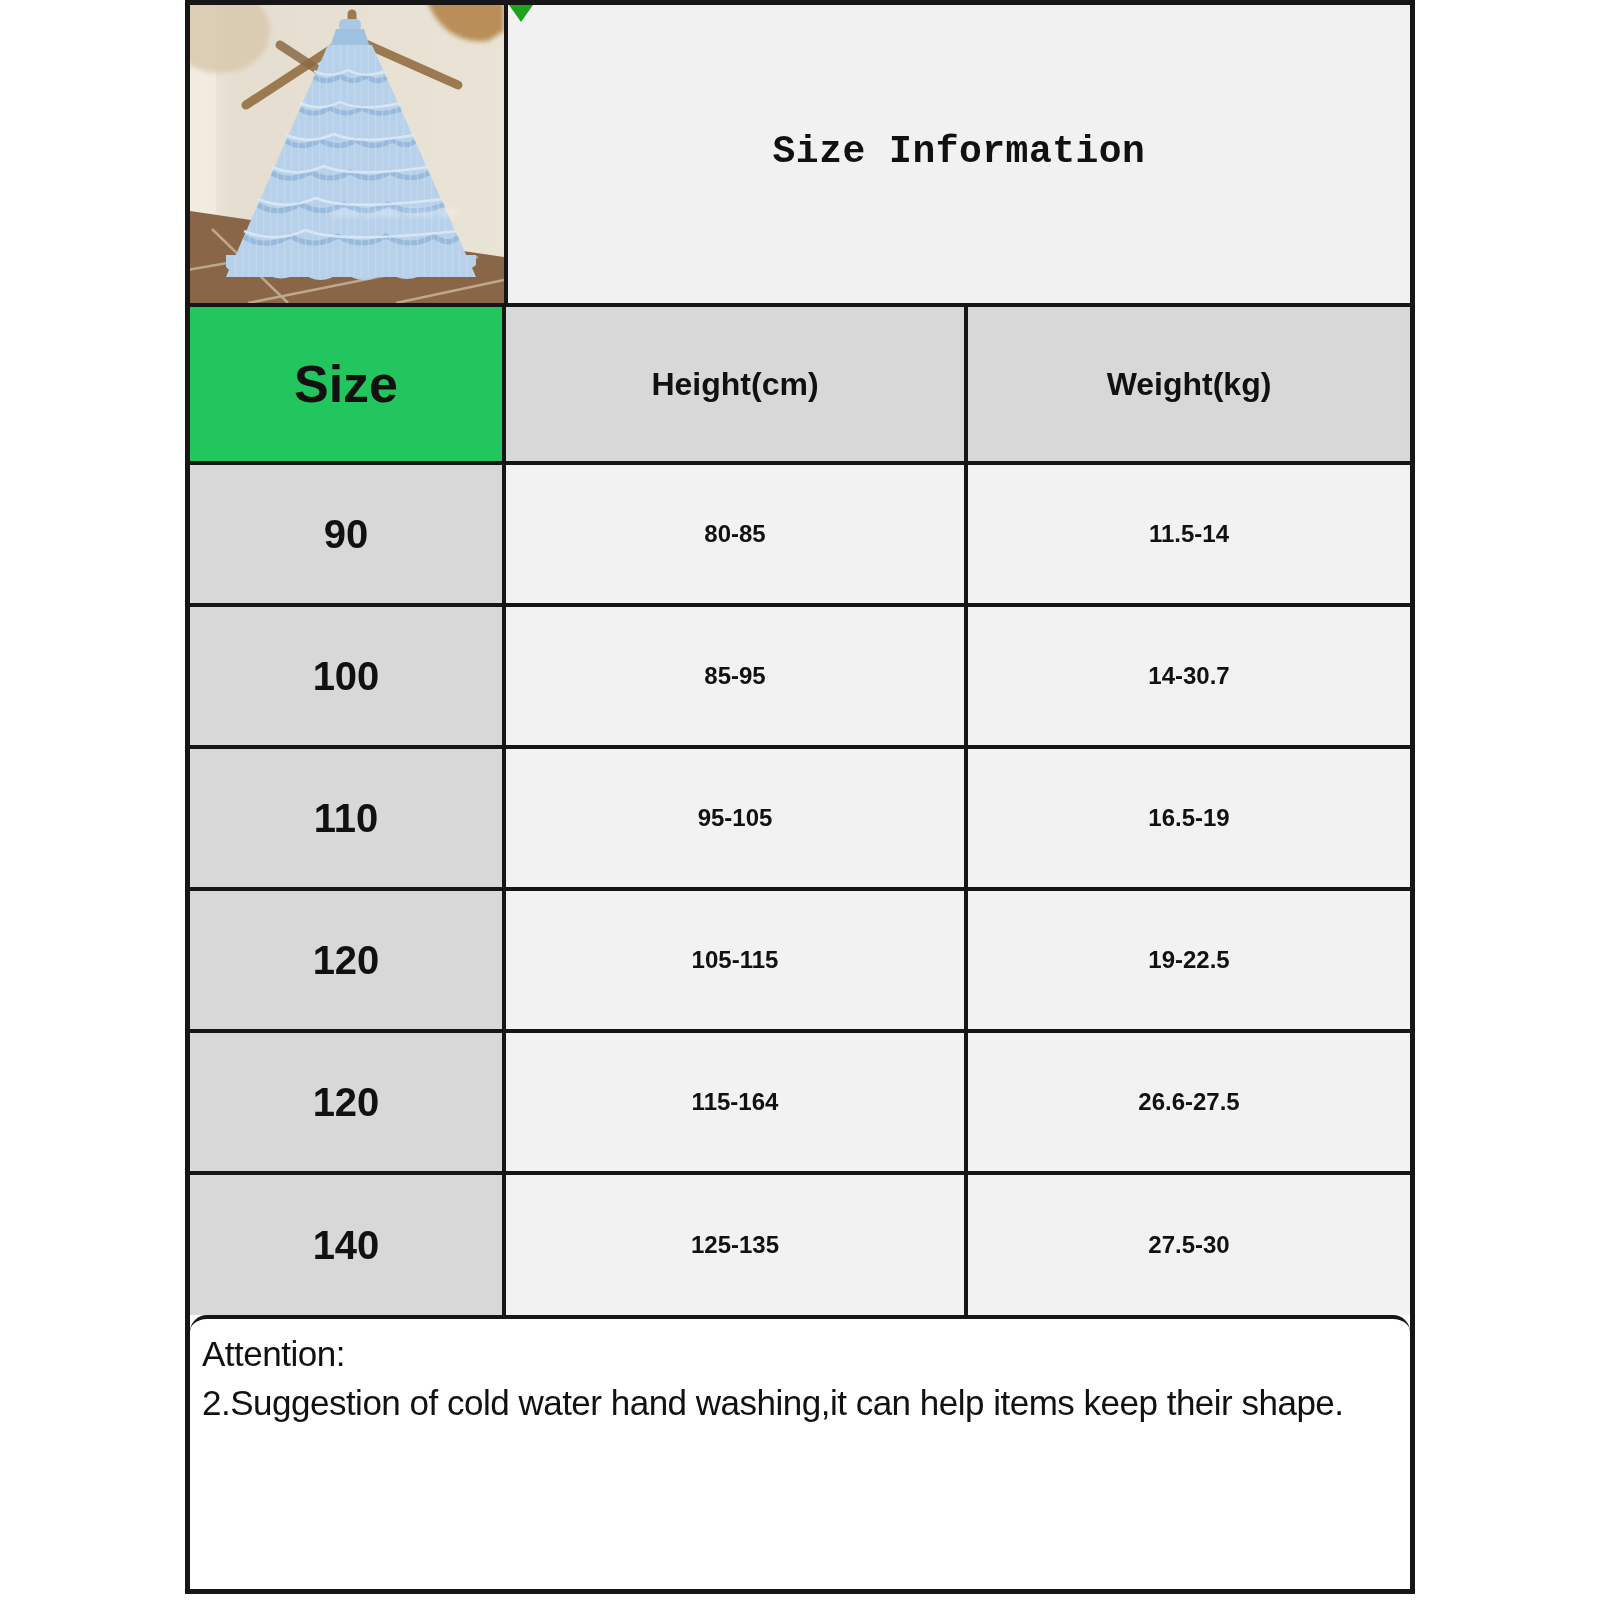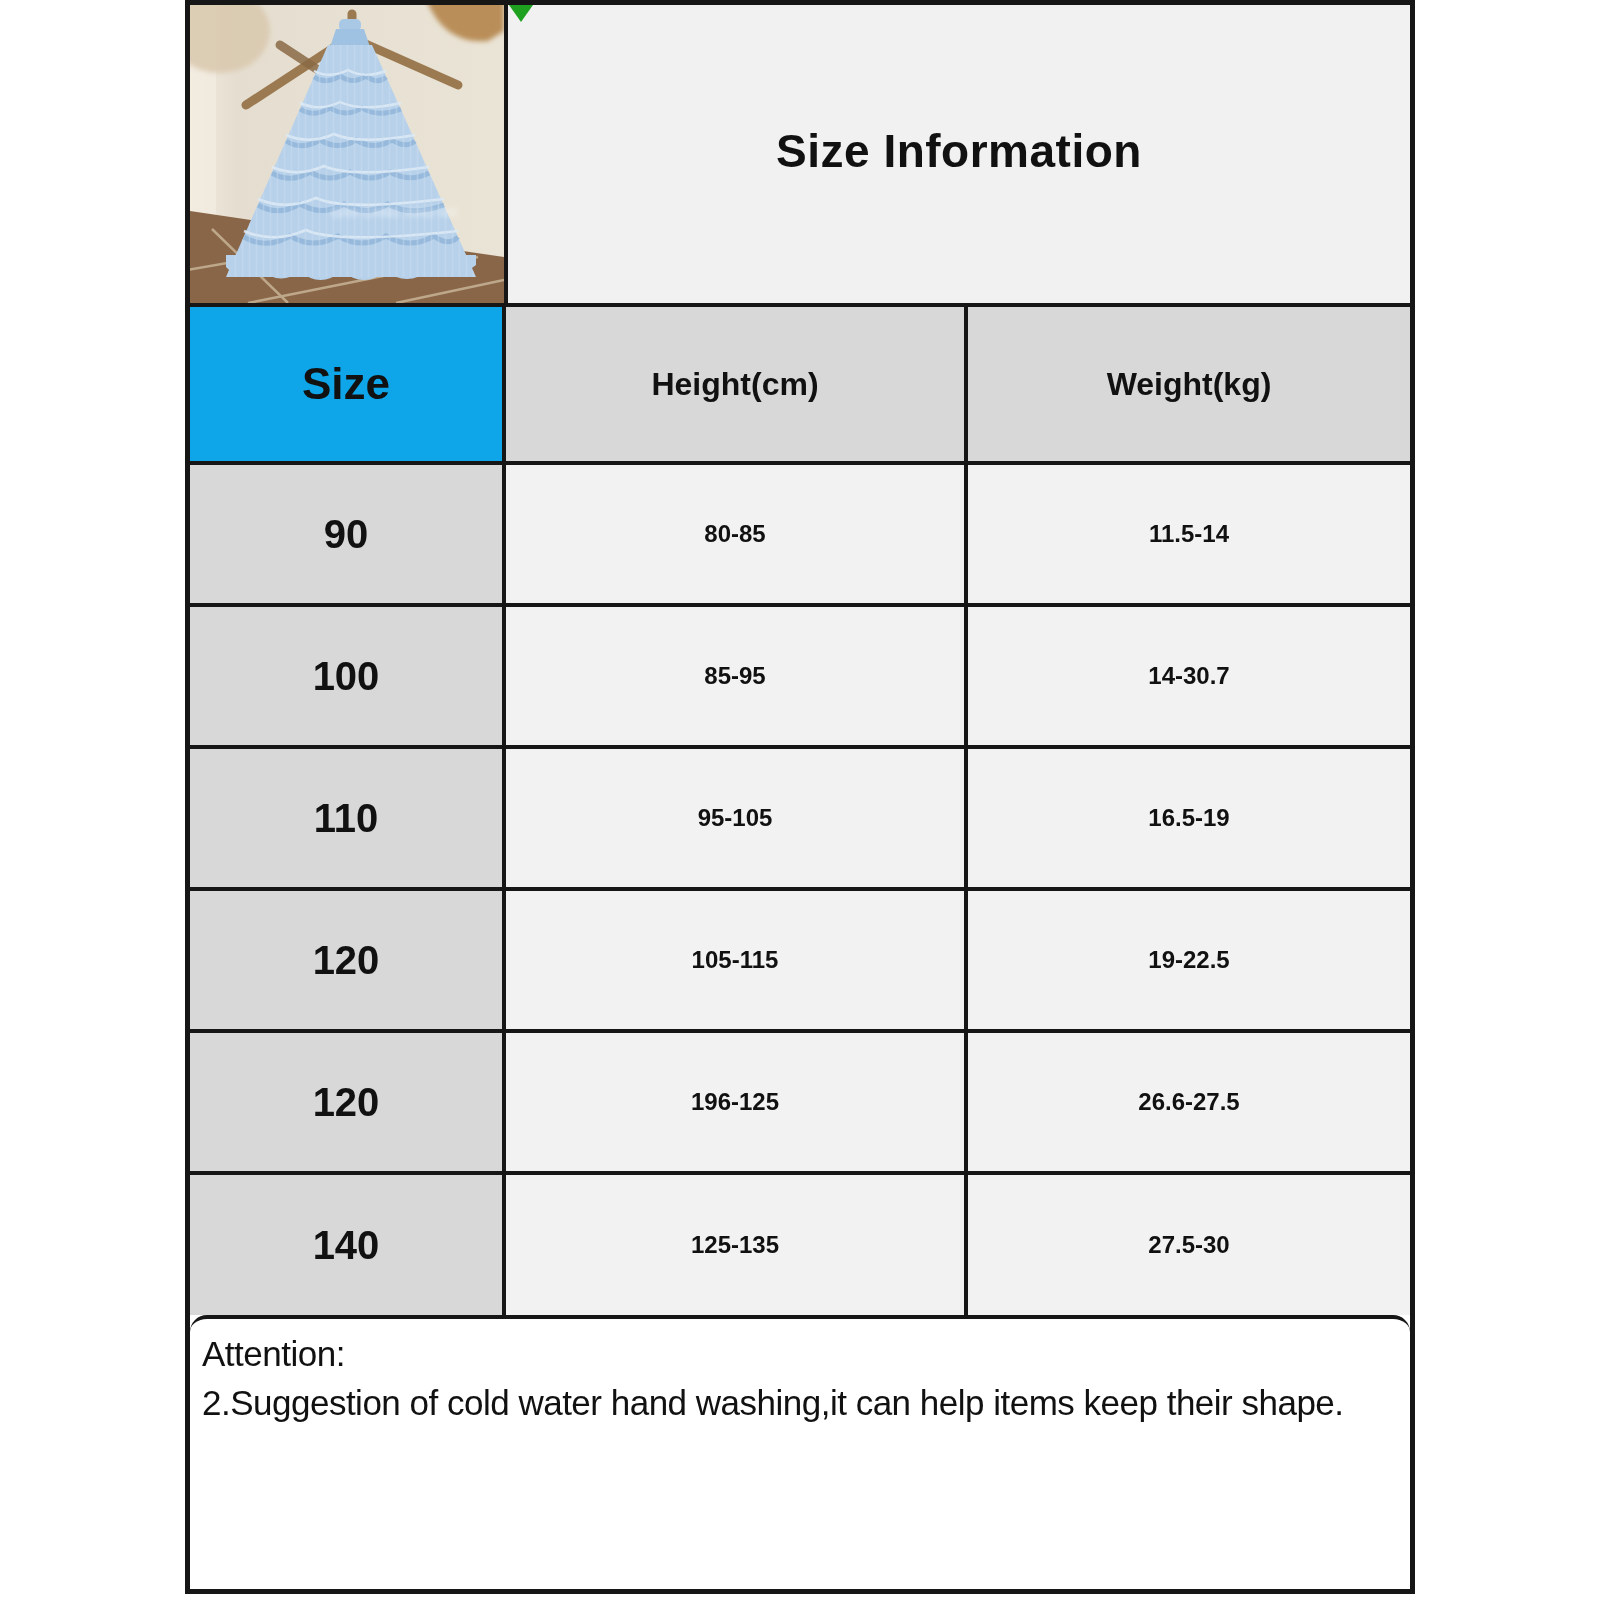--- a/index.html
+++ b/index.html
@@ -58,45 +58,46 @@
     position: absolute;
     left: 1px;
     top: 0;
     width: 0;
     height: 0;
     border-left: 12px solid transparent;
     border-right: 12px solid transparent;
     border-top: 17px solid #1ea11e;
   }
   .sheet-title {
-    font-size: 46px;
+    font-size: 38px;
     font-weight: bold;
     letter-spacing: 0.5px;
     margin-top: -6px;
+    font-family: Liberation Mono, monospace;
   }
 
   
   table.size-table {
     width: 100%;
     border-collapse: collapse;
     border-style: hidden;   
     table-layout: fixed;
     flex: none;
   }
   table.size-table th,
   table.size-table td {
     border: 4px solid #161616;
     text-align: center;
     vertical-align: middle;
     font-weight: bold;
     padding: 0;
   }
   tr.head-row      { height: 156px; }
   tr.data-row      { height: 142px; }
-  th.col-size      { background: #0ea5e9; font-size: 44px; }
+  th.col-size      { background: #22c55e; font-size: 52px; }
   th.col-other     { background: #d8d8d8; font-size: 32px; }
   td.size-cell     { background: #d8d8d8; font-size: 40px; }
   td.value-cell    { background: #f2f2f2; font-size: 24px; }
 
   
   .attention {
     flex: 1;
     background: #ffffff;
     border-top: 4px solid #161616;
     padding: 10px 16px 8px 12px;
@@ -217,21 +218,21 @@
         <td class="value-cell">95-105</td>
         <td class="value-cell">16.5-19</td>
       </tr>
       <tr class="data-row">
         <td class="size-cell">120</td>
         <td class="value-cell">105-115</td>
         <td class="value-cell">19-22.5</td>
       </tr>
       <tr class="data-row">
         <td class="size-cell">120</td>
-        <td class="value-cell">196-125</td>
+        <td class="value-cell">115-164</td>
         <td class="value-cell">26.6-27.5</td>
       </tr>
       <tr class="data-row">
         <td class="size-cell">140</td>
         <td class="value-cell">125-135</td>
         <td class="value-cell">27.5-30</td>
       </tr>
     </tbody>
   </table>
 

